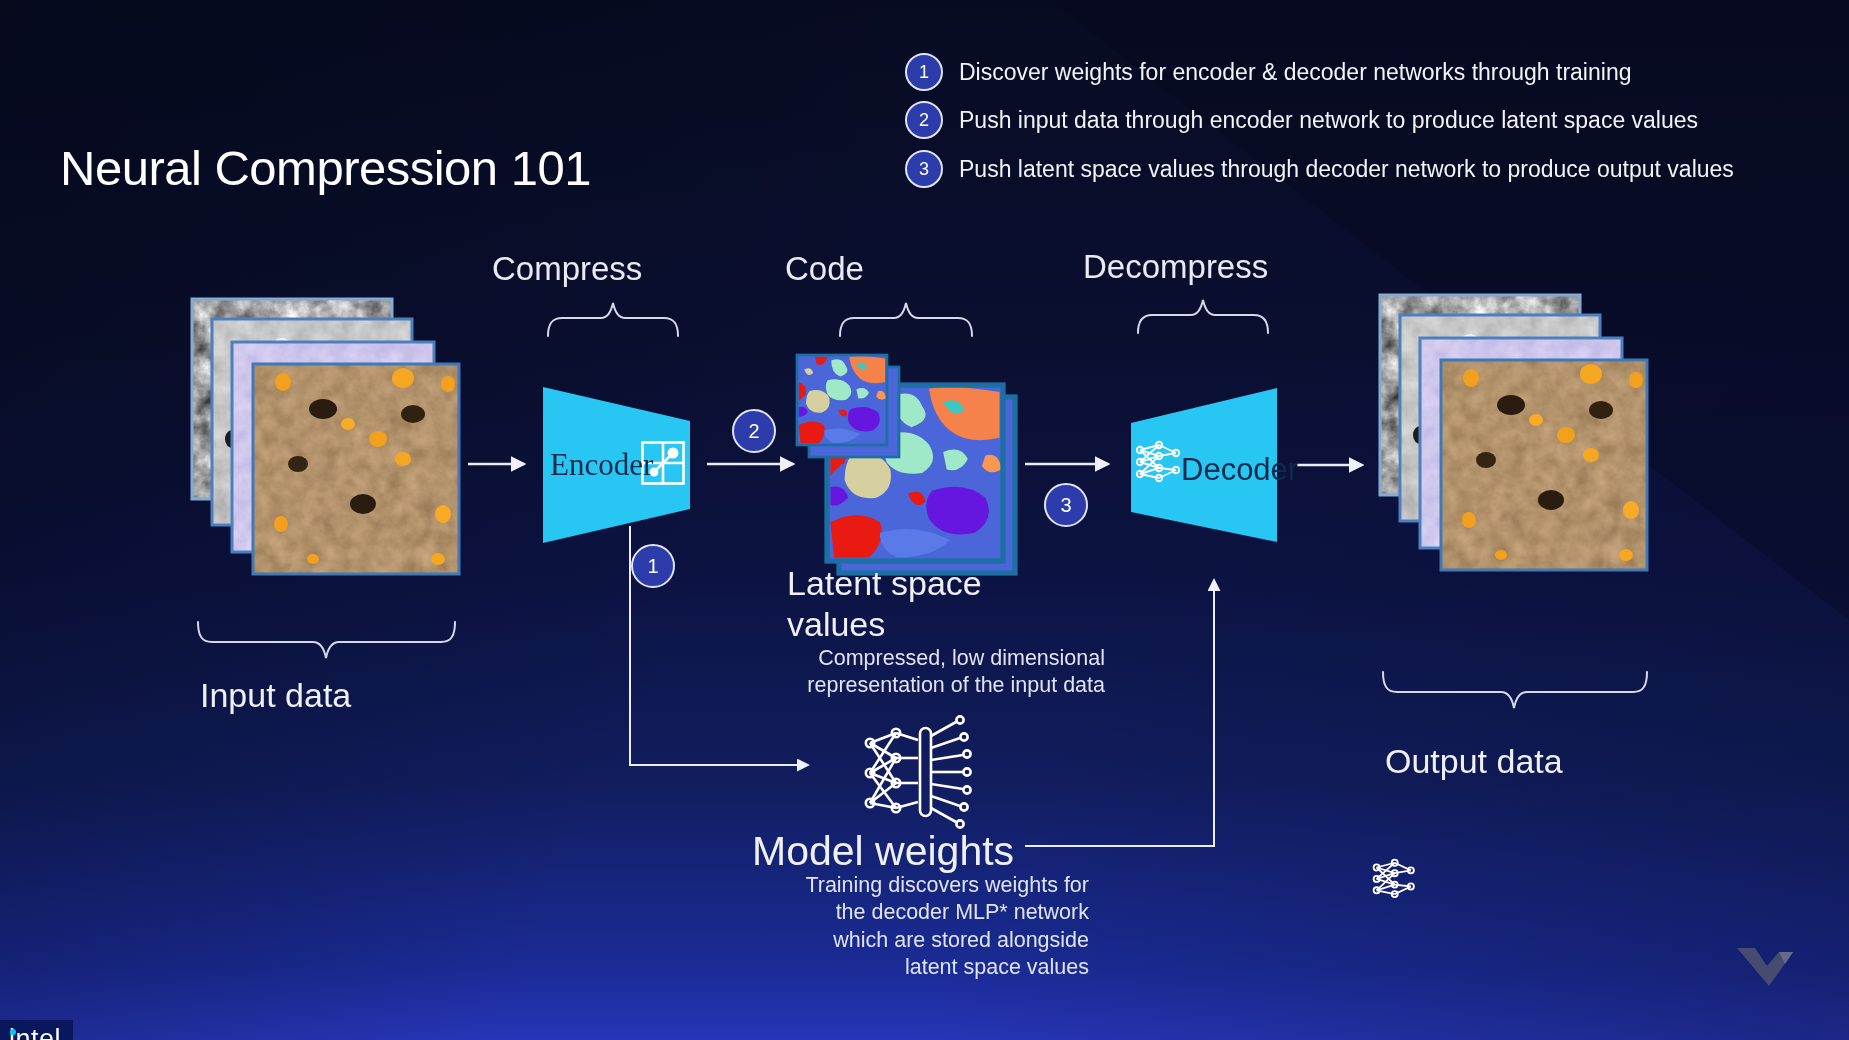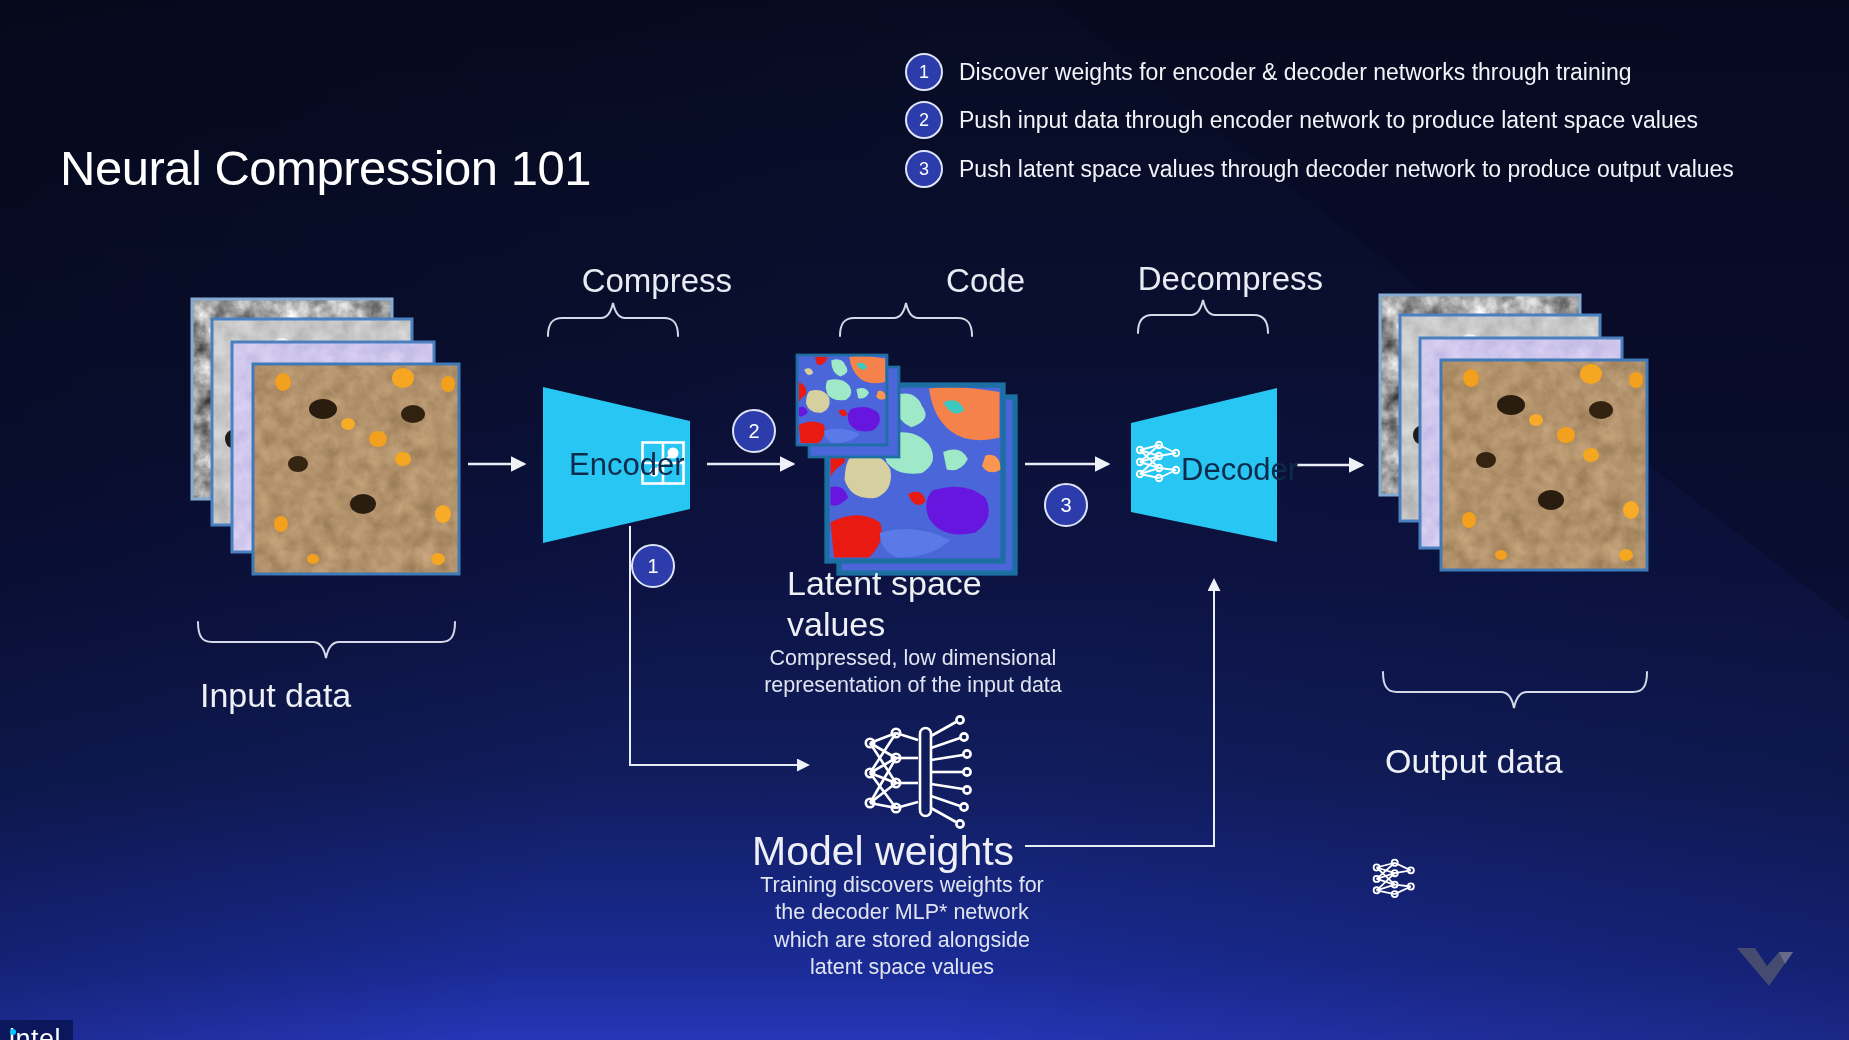--- a/index.html
+++ b/index.html
@@ -6,23 +6,23 @@
   .slide{
     position:relative;width:1849px;height:1040px;overflow:hidden;
     font-family:"Liberation Sans","DejaVu Sans",sans-serif;
     background:
       linear-gradient(115deg, rgba(3,6,20,0.45) 0%, rgba(3,6,20,0) 42%),
       linear-gradient(295deg, rgba(8,12,40,0.35) 0%, rgba(0,0,0,0) 40%),
       linear-gradient(180deg,#070b22 0%,#0a0f30 32%,#0c1342 55%,#111d5e 75%,#1a2b96 93%,#2636b8 100%);
   }
   .abs{position:absolute;}
   .title{font-size:49px;font-weight:400;color:#ffffff;letter-spacing:-0.5px;margin-top:44px;}
-  .stage-label{font-size:33px;font-weight:400;color:#e8ebf4;text-align:right;margin-top:12px;}
+  .stage-label{font-size:33px;font-weight:400;color:#e8ebf4;text-align:left;}
   .big-label{font-size:34px;font-weight:400;color:#eef0f6;text-align:left;}
-  .sub-label{font-size:21.5px;font-weight:400;color:#dfe4f0;text-align:center;line-height:1.27;}
+  .sub-label{font-size:21.5px;font-weight:400;color:#dfe4f0;text-align:right;line-height:1.27;margin-left:32px;}
   .step-row{display:flex;align-items:center;gap:16px;height:40px;}
   .badge{
     width:38px;height:38px;border-radius:50%;background:#2c3cab;border:2px solid #dfe4f8;
     color:#fff;font-size:18px;display:flex;align-items:center;justify-content:center;box-sizing:border-box;
   }
   .badge.big{width:44px;height:44px;font-size:20px;border-width:2.5px;}
   .step-text{font-size:23px;color:#f2f4fa;white-space:nowrap;}
   .shape-label{font-size:31px;font-weight:500;color:#0d2b4d;}
   .footnote{font-size:21.5px;font-style:italic;color:#e8ebf5;text-align:center;line-height:1.26;width:345px;}
   .footnote b{font-weight:700;}
@@ -301,21 +301,21 @@
   </div>
   <div class="abs step-row" style="left:905px;top:149px;">
     <div class="badge">3</div>
     <div class="step-text">Push latent space values through decoder network to produce output values</div>
   </div>
 
   <div class="abs stage-label" style="left:492px;top:250px;width:240px;">Compress</div>
   <div class="abs stage-label" style="left:785px;top:250px;width:240px;">Code</div>
   <div class="abs stage-label" style="left:1083px;top:248px;width:240px;">Decompress</div>
 
-  <div class="abs shape-label" style="left:569px;top:447px;">Encoder</div>
+  <div class="abs shape-label" style="left:550px;top:447px;font-family:Liberation Serif, serif;">Encoder</div>
   <div class="abs shape-label" style="left:1181px;top:452px;">Decoder</div>
 
   <div class="abs badge big" style="left:631px;top:544px;">1</div>
   <div class="abs badge big" style="left:732px;top:409px;">2</div>
   <div class="abs badge big" style="left:1044px;top:483px;">3</div>
 
   <div class="abs big-label" style="left:200px;top:676px;width:260px;">Input data</div>
   <div class="abs big-label" style="left:1385px;top:742px;width:260px;">Output data</div>
 
   <div class="abs big-label" style="left:787px;top:563px;width:250px;line-height:1.22;">Latent space values</div>

